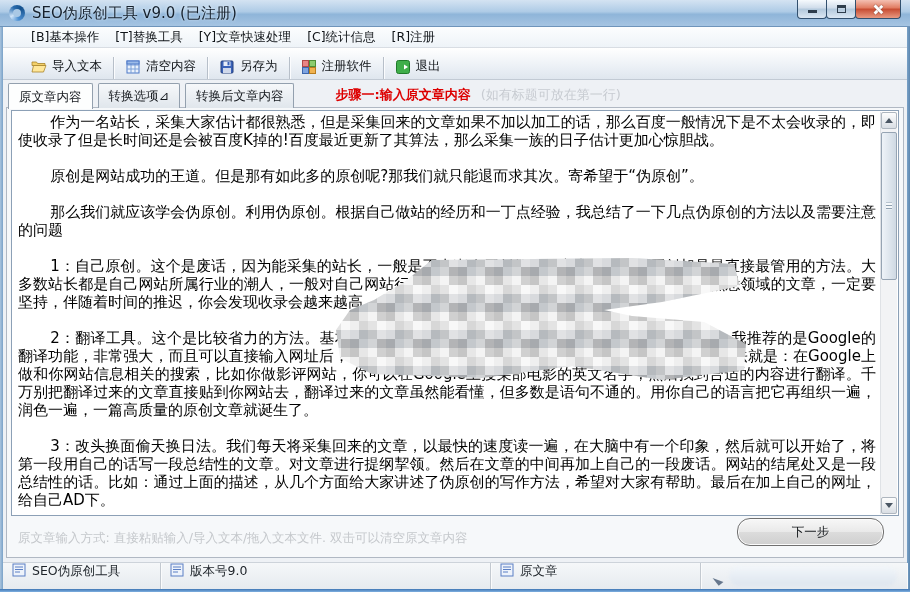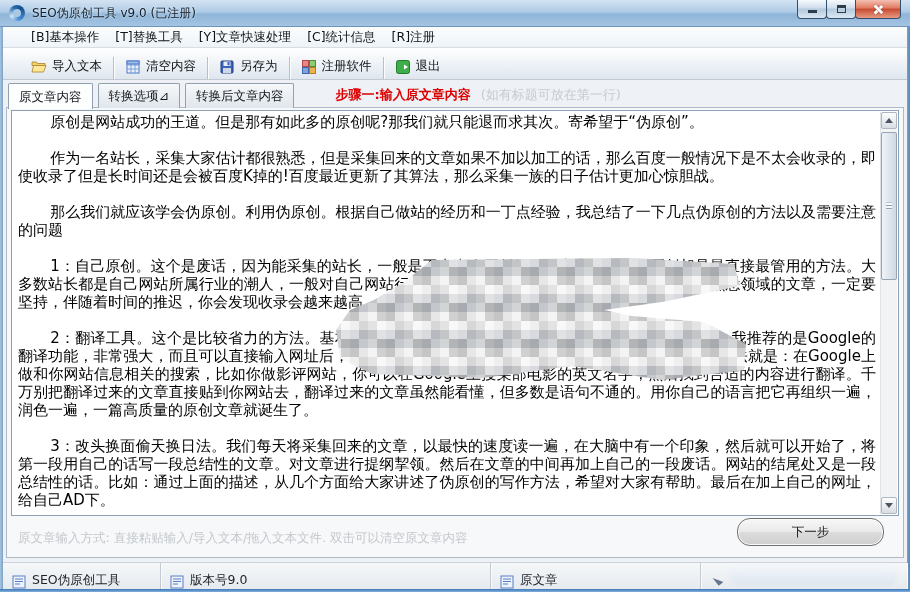--- a/index.html
+++ b/index.html
@@ -14,21 +14,21 @@
   .frame-left, .frame-right { position:absolute; top:27px; bottom:0; width:3px;
     background:linear-gradient(90deg,#a9c4de,#7aa2c8); z-index:40; }
   .frame-left { left:0; } .frame-right { right:0; background:linear-gradient(90deg,#7aa2c8,#5c86ae); }
   .frame-bottom { position:absolute; left:0; right:0; bottom:0; height:3px;
     background:linear-gradient(#3f76b4,#7fb0e0); z-index:41; }
 
   .app-icon { width:16px; height:16px; border-radius:50%; margin:0 7px 0 9px; position:relative;
     background:conic-gradient(from 40deg,#14518d,#4d90d2 35%,#cfe4f8 55%,#2a6cae 80%,#14518d); }
   .app-icon::after { content:""; position:absolute; inset:4px; border-radius:50%;
     background:#a9c8e5; }
-  .title-text { font-size:12px; color:#15202c; text-shadow:0 0 3px #e8f2fb; }
+  .title-text { font-size:15px; color:#15202c; text-shadow:0 0 3px #e8f2fb; }
 
   .win-controls { position:absolute; top:0; right:9px; display:flex; }
   .win-btn { height:19px; border:1px solid #32506e; border-top:none; margin-left:-1px;
     border-radius:0 0 4px 4px; display:flex; align-items:center; justify-content:center;
     background:linear-gradient(#f6fafd,#cfdcea 45%,#b2c8dc 50%,#dce8f3); }
   .win-btn.min, .win-btn.max { width:30px; }
   .win-btn.close { width:46px;
     background:linear-gradient(#f4c0b2,#e07a5f 45%,#c64b31 50%,#e99a82); }
   .g-min { width:9px; height:3px; background:#2e3d4c; margin-top:5px; }
   .g-max { width:9px; height:8px; border:1px solid #2e3d4c; border-top:3px solid #2e3d4c; background:transparent; }
@@ -98,21 +98,21 @@
   .hint-text { position:absolute; left:18px; top:530px; font-size:12.5px; color:#c5c8cc; z-index:7; }
   .next-btn { position:absolute; left:737px; top:518px; width:147px; height:28px; z-index:8;
     background:linear-gradient(#f7f7f7,#e9e9e9 50%,#dcdcdc 50%,#cfcfcf);
     border:1px solid #707070; border-radius:13px; box-shadow:inset 0 0 0 1px #fbfbfb;
     font-size:12.5px; color:#101418; display:flex; align-items:center; justify-content:center; }
 
   
   .statusbar { position:absolute; left:3px; right:3px; bottom:3px; height:27px;
     background:linear-gradient(#f5f7f9,#e6eaef); border-top:1px solid #cdd3da;
     display:flex; align-items:stretch; z-index:42; }
-  .spanel { display:flex; align-items:flex-end; gap:6px; padding-left:9px;
+  .spanel { display:flex; align-items:flex-start; gap:6px; padding-left:9px;
     border-right:1px solid #c3c9d0; box-shadow:1px 0 0 #fafbfc; font-size:12.5px; color:#1c2228; }
   .spanel:nth-child(1){ width:158px; } .spanel:nth-child(2){ width:330px; }
   .spanel:nth-child(3){ width:210px; } .spanel:nth-child(4){ flex:1; border-right:none; position:relative; }
   .sicon { width:14px; height:14px; flex:0 0 auto; }
   .blur-blob { position:absolute; left:28px; top:3px; width:168px; height:20px; border-radius:10px;
     background:linear-gradient(#f2f6fa,#dde5ee); filter:blur(1.6px); }
   .cursor { position:absolute; left:14px; top:12px; width:0; height:0;
     border-right:6px solid transparent; border-bottom:10px solid #3a4f6b;
     transform:rotate(-38deg); opacity:.75; }
 </style>
@@ -209,22 +209,22 @@
     <span class="tab active">原文章内容</span>
     <span class="tab">转换选项⊿</span>
     <span class="tab">转换后文章内容</span>
     <span class="step-text">步骤一:输入原文章内容</span>
     <span class="step-note">(如有标题可放在第一行)</span>
   </div>
 
   <div class="group-frame">
     <div class="editor">
       <div class="editor-text">
+        <p>作为一名站长，采集大家估计都很熟悉，但是采集回来的文章如果不加以加工的话，那么百度一般情况下是不太会收录的，即使收录了但是长时间还是会被百度K掉的!百度最近更新了其算法，那么采集一族的日子估计更加心惊胆战。</p>
         <p>原创是网站成功的王道。但是那有如此多的原创呢?那我们就只能退而求其次。寄希望于“伪原创”。</p>
-        <p>作为一名站长，采集大家估计都很熟悉，但是采集回来的文章如果不加以加工的话，那么百度一般情况下是不太会收录的，即使收录了但是长时间还是会被百度K掉的!百度最近更新了其算法，那么采集一族的日子估计更加心惊胆战。</p>
         <p>那么我们就应该学会伪原创。利用伪原创。根据自己做站的经历和一丁点经验，我总结了一下几点伪原创的方法以及需要注意的问题</p>
         <p>1：自己原创。这个是废话，因为能采集的站长，一般是不大喜欢原创的。效率太低。但是原创却是最直接最管用的方法。大多数站长都是自己网站所属行业的潮人，一般对自己网站行业比较熟悉。所以你可以每天坚持写几篇自己熟悉领域的文章，一定要坚持，伴随着时间的推迟，你会发现收录会越来越高。</p>
         <p>2：翻译工具。这个是比较省力的方法。基本上是全国的首创，如果翻译的好，大家都会纷沓而至的。我推荐的是Google的翻译功能，非常强大，而且可以直接输入网址后，Google帮你把整个页面翻译成中文，非常方便。具体的做法就是：在Google上做和你网站信息相关的搜索，比如你做影评网站，你可以在Google上搜某部电影的英文名字，然后找到合适的内容进行翻译。千万别把翻译过来的文章直接贴到你网站去，翻译过来的文章虽然能看懂，但多数是语句不通的。用你自己的语言把它再组织一遍，润色一遍，一篇高质量的原创文章就诞生了。</p>
         <p>3：改头换面偷天换日法。我们每天将采集回来的文章，以最快的速度读一遍，在大脑中有一个印象，然后就可以开始了，将第一段用自己的话写一段总结性的文章。对文章进行提纲挈领。然后在文章的中间再加上自己的一段废话。网站的结尾处又是一段总结性的话。比如：通过上面的描述，从几个方面给大家讲述了伪原创的写作方法，希望对大家有帮助。最后在加上自己的网址，给自己AD下。</p>
       </div>
       <div class="mosaic"></div>
       <div class="vscroll">
         <div class="sbtn up">
             <span class="arr-up"></span>
           </div>

